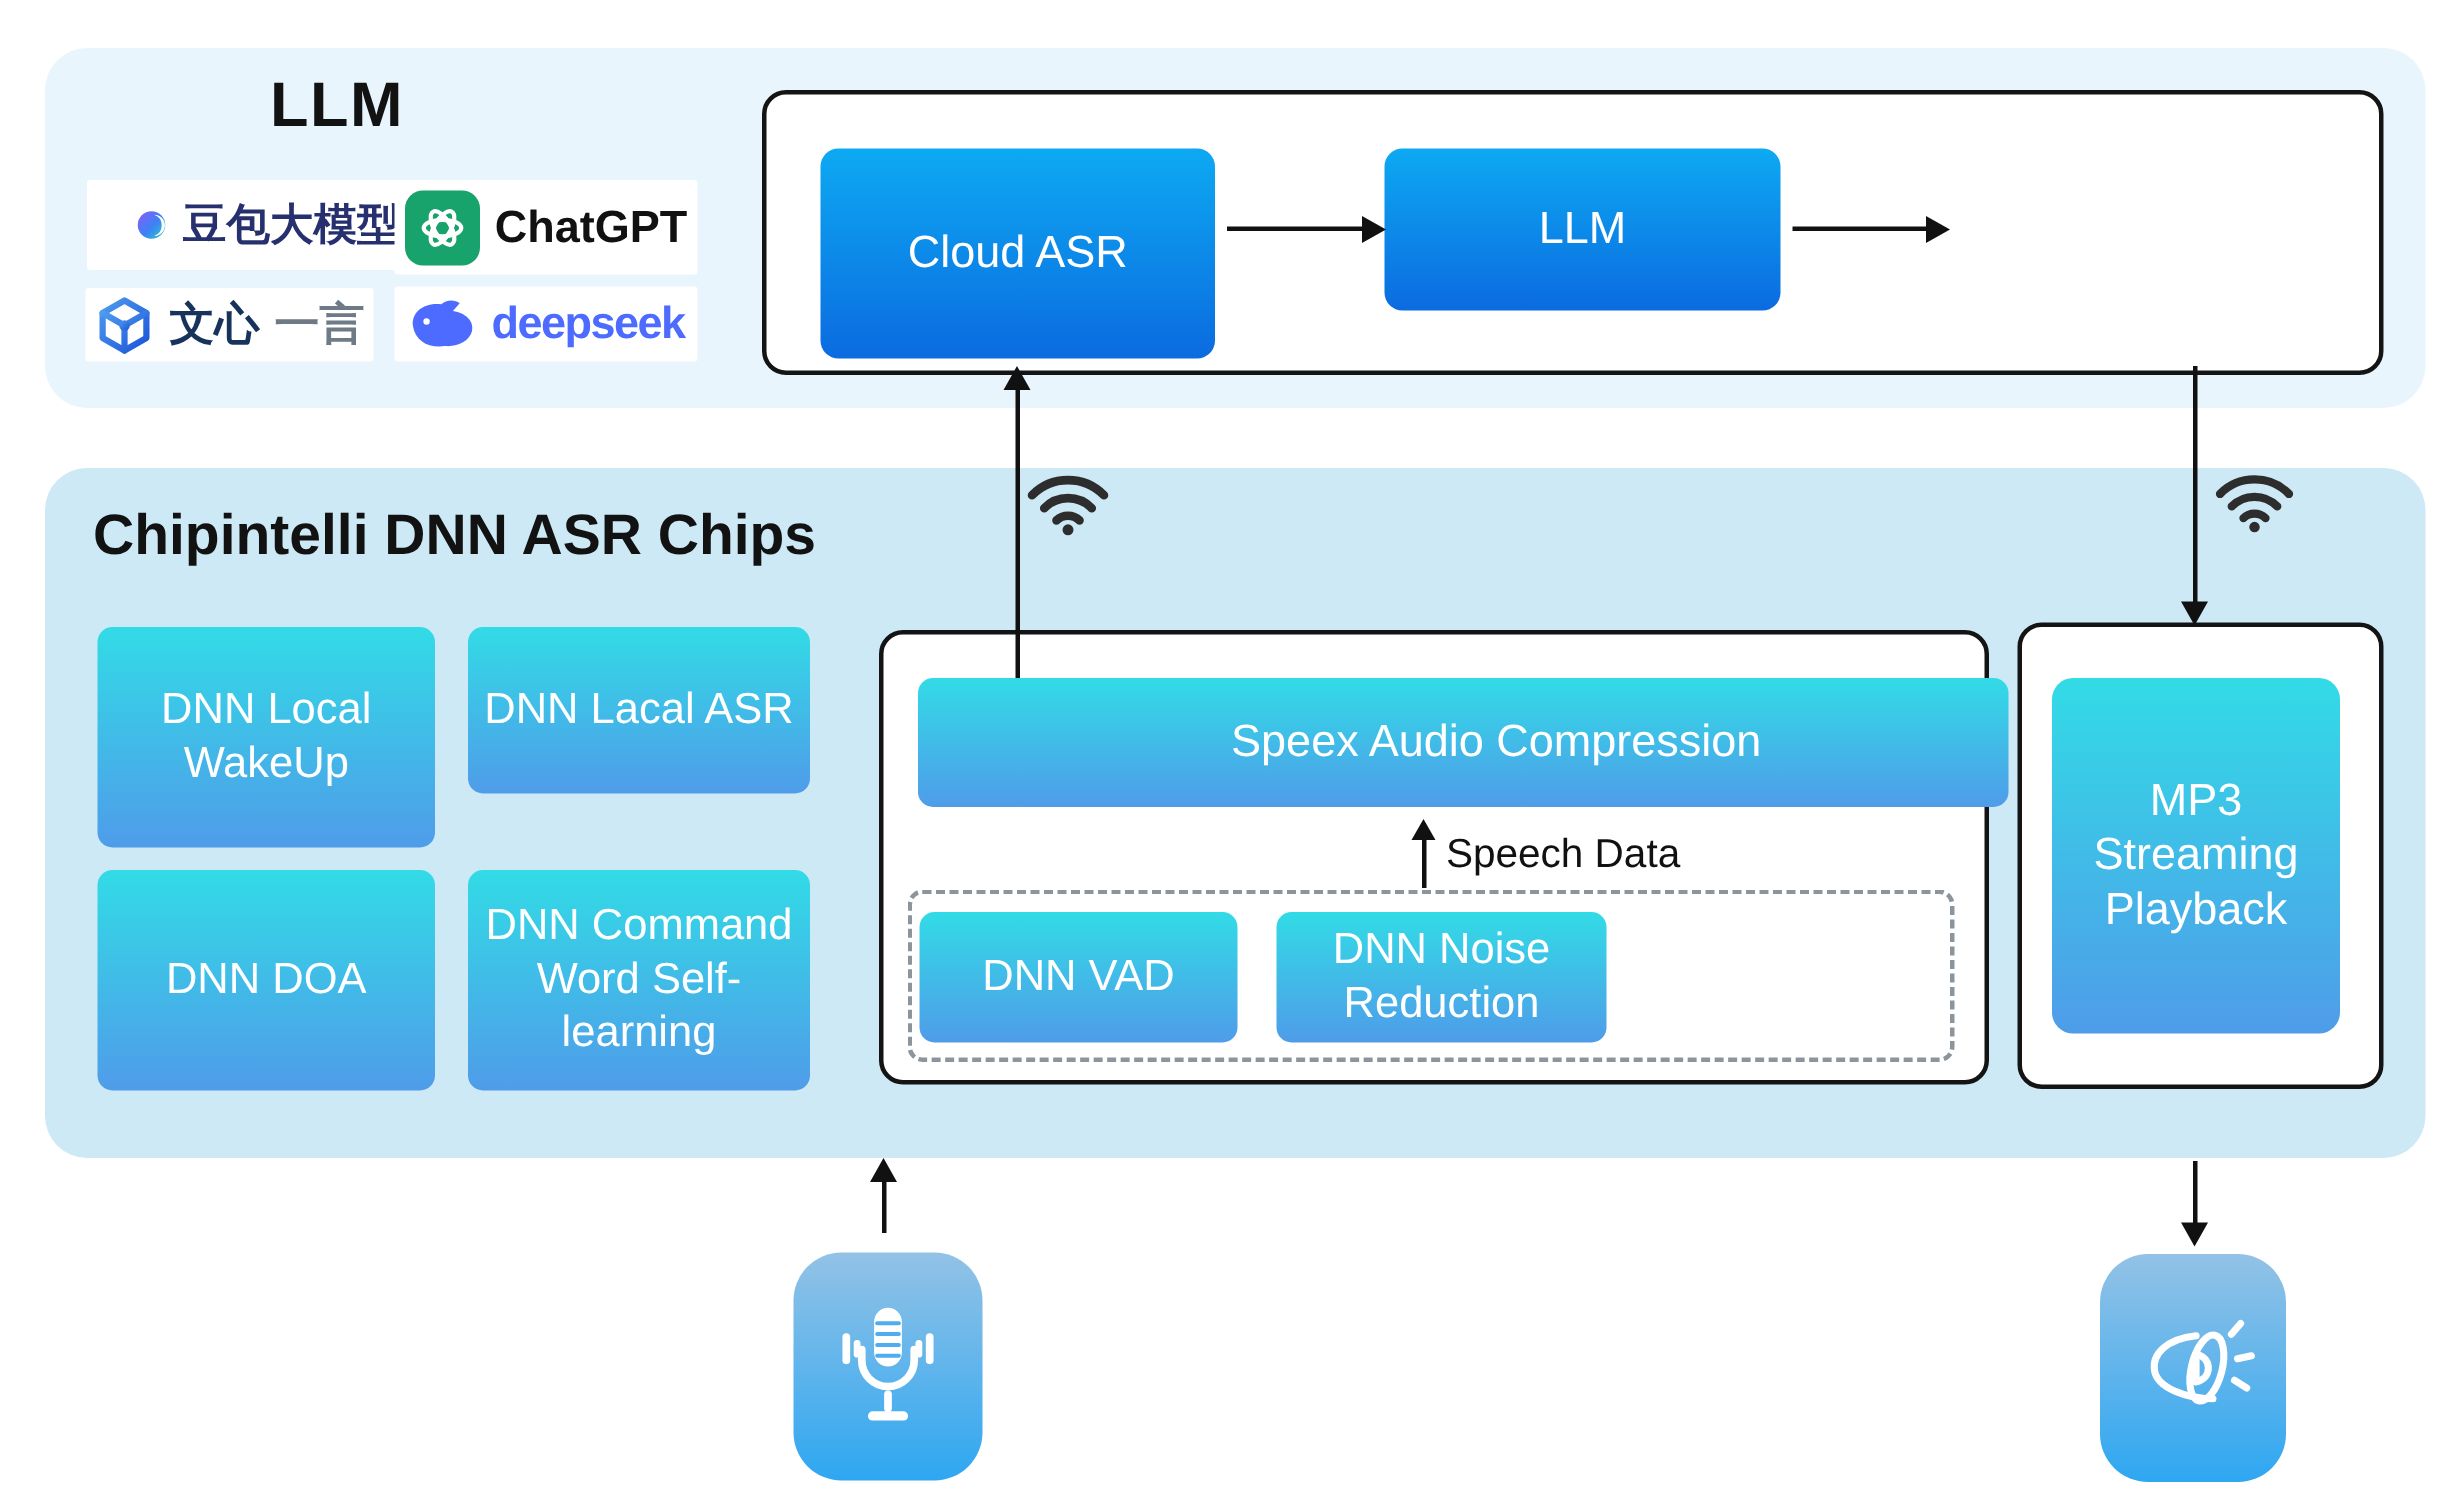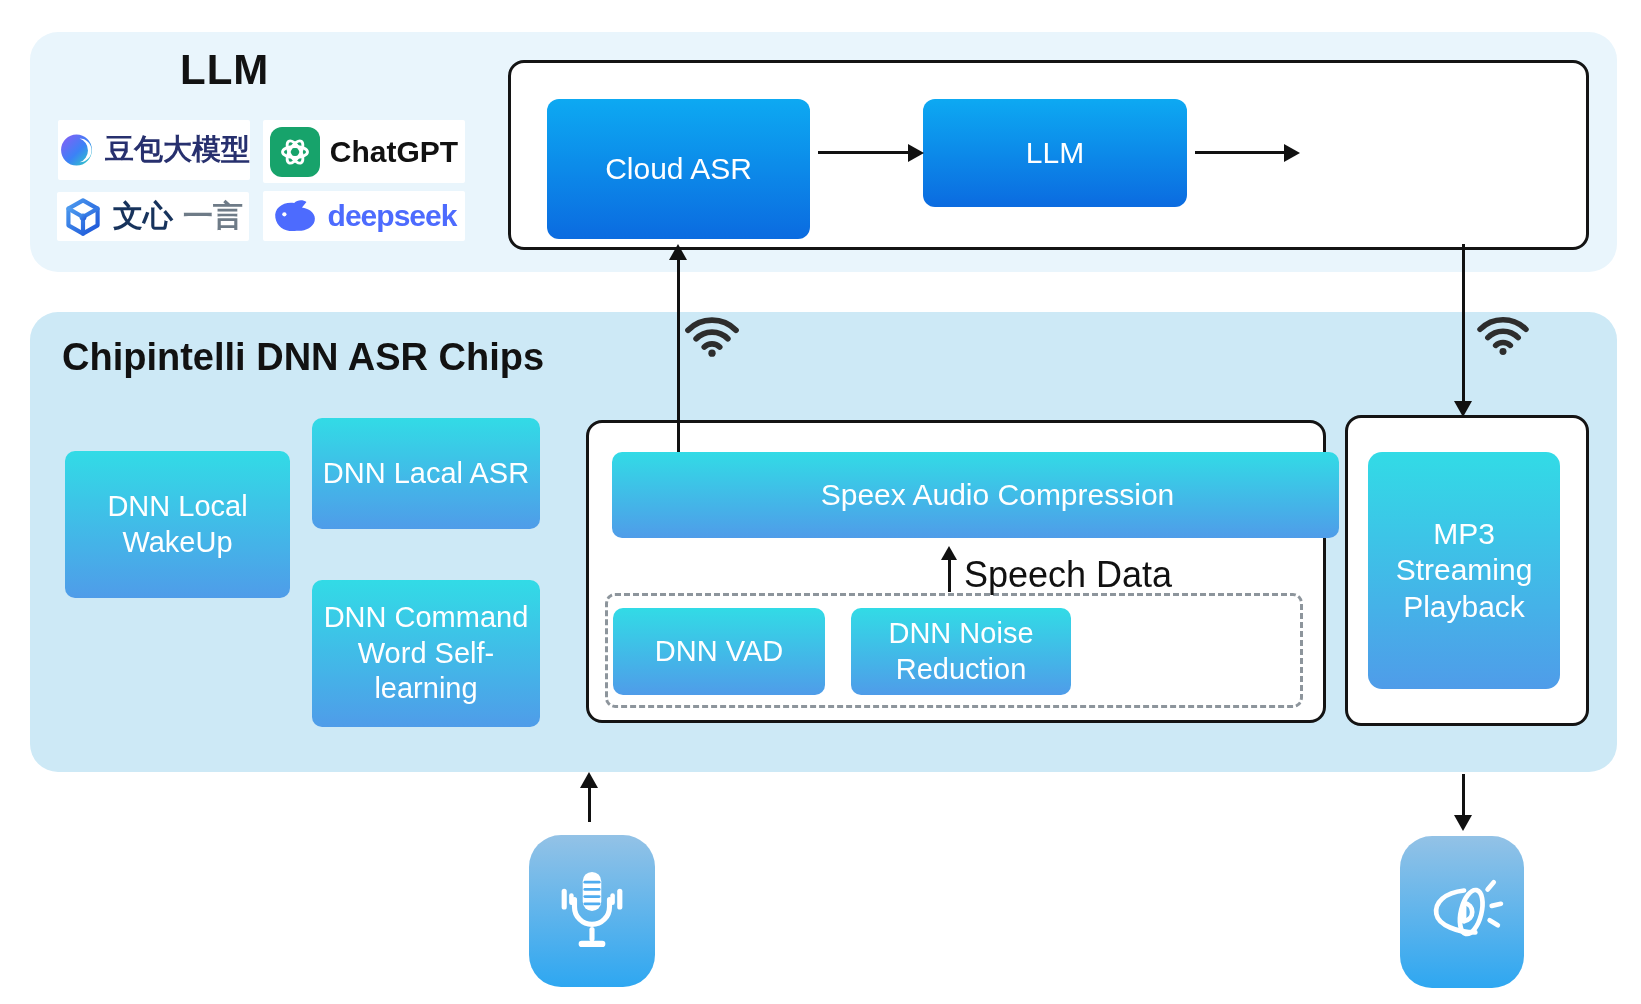--- a/index.html
+++ b/index.html
@@ -9,21 +9,21 @@
   }
   .abs{position:absolute;}
   
   .panel-top{left:30px;top:32px;width:1587px;height:240px;background:#E9F5FC;border-radius:28px;}
   .panel-chip{left:30px;top:312px;width:1587px;height:460px;background:#CDE9F6;border-radius:28px;}
   .section-title{font-weight:700;color:#121212;}
   .llm-title{left:180px;top:46px;font-size:42px;letter-spacing:1px;}
   .chip-title{left:62px;top:336px;font-size:38px;}
   
   .card{background:#ffffff;display:flex;align-items:center;justify-content:center;gap:10px;border-radius:2px;}
-  .card-doubao{left:58px;top:120px;width:192px;height:60px;}
+  .card-doubao{left:58px;top:120px;width:177px;height:60px;padding-left:32px;}
   .card-chatgpt{left:263px;top:120px;width:202px;height:63px;}
   .card-wenxin{left:57px;top:192px;width:192px;height:49px;}
   .card-deepseek{left:263px;top:191px;width:202px;height:50px;}
   .doubao-text{font-size:29px;font-weight:700;color:#27306E;white-space:nowrap;}
   .chatgpt-text{font-size:30px;font-weight:700;color:#111;white-space:nowrap;}
   .wenxin-text-a{font-size:30px;font-weight:700;color:#17335C;white-space:nowrap;}
   .wenxin-text-b{font-size:30px;font-weight:700;color:#6E7B87;white-space:nowrap;}
   .deepseek-text{font-size:30px;font-weight:700;color:#4D6BFE;letter-spacing:-1px;white-space:nowrap;}
   .chatgpt-badge{width:50px;height:50px;border-radius:12px;background:#17A36B;display:flex;align-items:center;justify-content:center;flex:0 0 auto;}
   
@@ -32,38 +32,38 @@
   .frame-audio{left:586px;top:420px;width:734px;height:297px;}
   .frame-mp3{left:1345px;top:415px;width:238px;height:305px;}
   
   .node,.cyanbox{display:flex;align-items:center;justify-content:center;text-align:center;
     color:#fff;border-radius:12px;line-height:1.22;}
   .node{background:linear-gradient(180deg,#0DA9F2 0%,#0B6BE0 100%);font-size:30px;}
   .cyanbox{background:linear-gradient(180deg,#32DBE6 0%,#4F9CE9 100%);font-size:29px;border-radius:10px;}
   .node-cloudasr{left:547px;top:99px;width:263px;height:140px;}
   .node-llm{left:923px;top:99px;width:264px;height:108px;}
   .node-tts{left:1299px;top:99px;width:264px;height:108px;}
-  .fb1{left:65px;top:418px;width:225px;height:147px;margin-top:33px;}
+  .fb1{left:65px;top:418px;width:225px;height:147px;}
   .fb2{left:312px;top:418px;width:228px;height:111px;}
   .fb3{left:65px;top:580px;width:225px;height:147px;}
   .fb4{left:312px;top:580px;width:228px;height:147px;padding:0 8px;box-sizing:border-box;}
   .speex{left:612px;top:452px;width:683px;height:86px;font-size:30px;padding-left:44px;}
   .vad{left:613px;top:608px;width:212px;height:87px;}
   .noise{left:851px;top:608px;width:220px;height:87px;}
   .aec{left:1089px;top:608px;width:214px;height:87px;}
   .mp3box{left:1368px;top:452px;width:192px;height:237px;font-size:30px;border-radius:14px;}
   .dashedbox{left:605px;top:593px;width:698px;height:115px;border:3px dashed #8D959C;border-radius:10px;box-sizing:border-box;}
   
   .hline{height:3px;background:#111;}
   .vline{width:3px;background:#111;}
   .ah-right{width:0;height:0;border-top:9px solid transparent;border-bottom:9px solid transparent;border-left:16px solid #111;}
   .ah-up{width:0;height:0;border-left:9px solid transparent;border-right:9px solid transparent;border-bottom:16px solid #111;}
   .ah-down{width:0;height:0;border-left:9px solid transparent;border-right:9px solid transparent;border-top:16px solid #111;}
   .ah-up-sm{width:0;height:0;border-left:8px solid transparent;border-right:8px solid transparent;border-bottom:14px solid #111;}
-  .sd-label{left:964px;top:554px;font-size:36px;color:#111;}
+  .sd-label{left:964px;top:554px;font-size:27px;color:#111;}
   
   .device{border-radius:32px;background:linear-gradient(180deg,#93C2E6 0%,#2EA7F1 100%);
     display:flex;align-items:center;justify-content:center;}
   .device-mic{left:529px;top:835px;width:126px;height:152px;}
   .device-spk{left:1400px;top:836px;width:124px;height:152px;}
 </style>
 </head>
 <body>
 
 <div id="stage">
@@ -132,20 +132,21 @@
   <div class="abs hline" style="left:818px;top:151px;width:90px;"></div>
   <div class="abs ah-right" style="left:908px;top:144px;"></div>
   <div class="abs hline" style="left:1195px;top:151px;width:89px;"></div>
   <div class="abs ah-right" style="left:1284px;top:144px;"></div>
 
   <div class="abs panel-chip"></div>
   <div class="abs section-title chip-title">Chipintelli DNN ASR Chips</div>
 
   <div class="abs cyanbox fb1">DNN Local WakeUp</div>
   <div class="abs cyanbox fb2">DNN Lacal ASR</div>
+  <div class="abs cyanbox fb3">DNN DOA</div>
   <div class="abs cyanbox fb4">DNN Command Word Self-learning</div>
 
   <div class="abs frame frame-audio"></div>
   <div class="abs cyanbox speex">Speex Audio Compression</div>
   <div class="abs dashedbox"></div>
   <div class="abs cyanbox vad">DNN VAD</div>
   <div class="abs cyanbox noise">DNN Noise Reduction</div>
 
   <div class="abs ah-up-sm" style="left:941px;top:546px;"></div>
   <div class="abs vline" style="left:948px;top:558px;height:34px;"></div>

